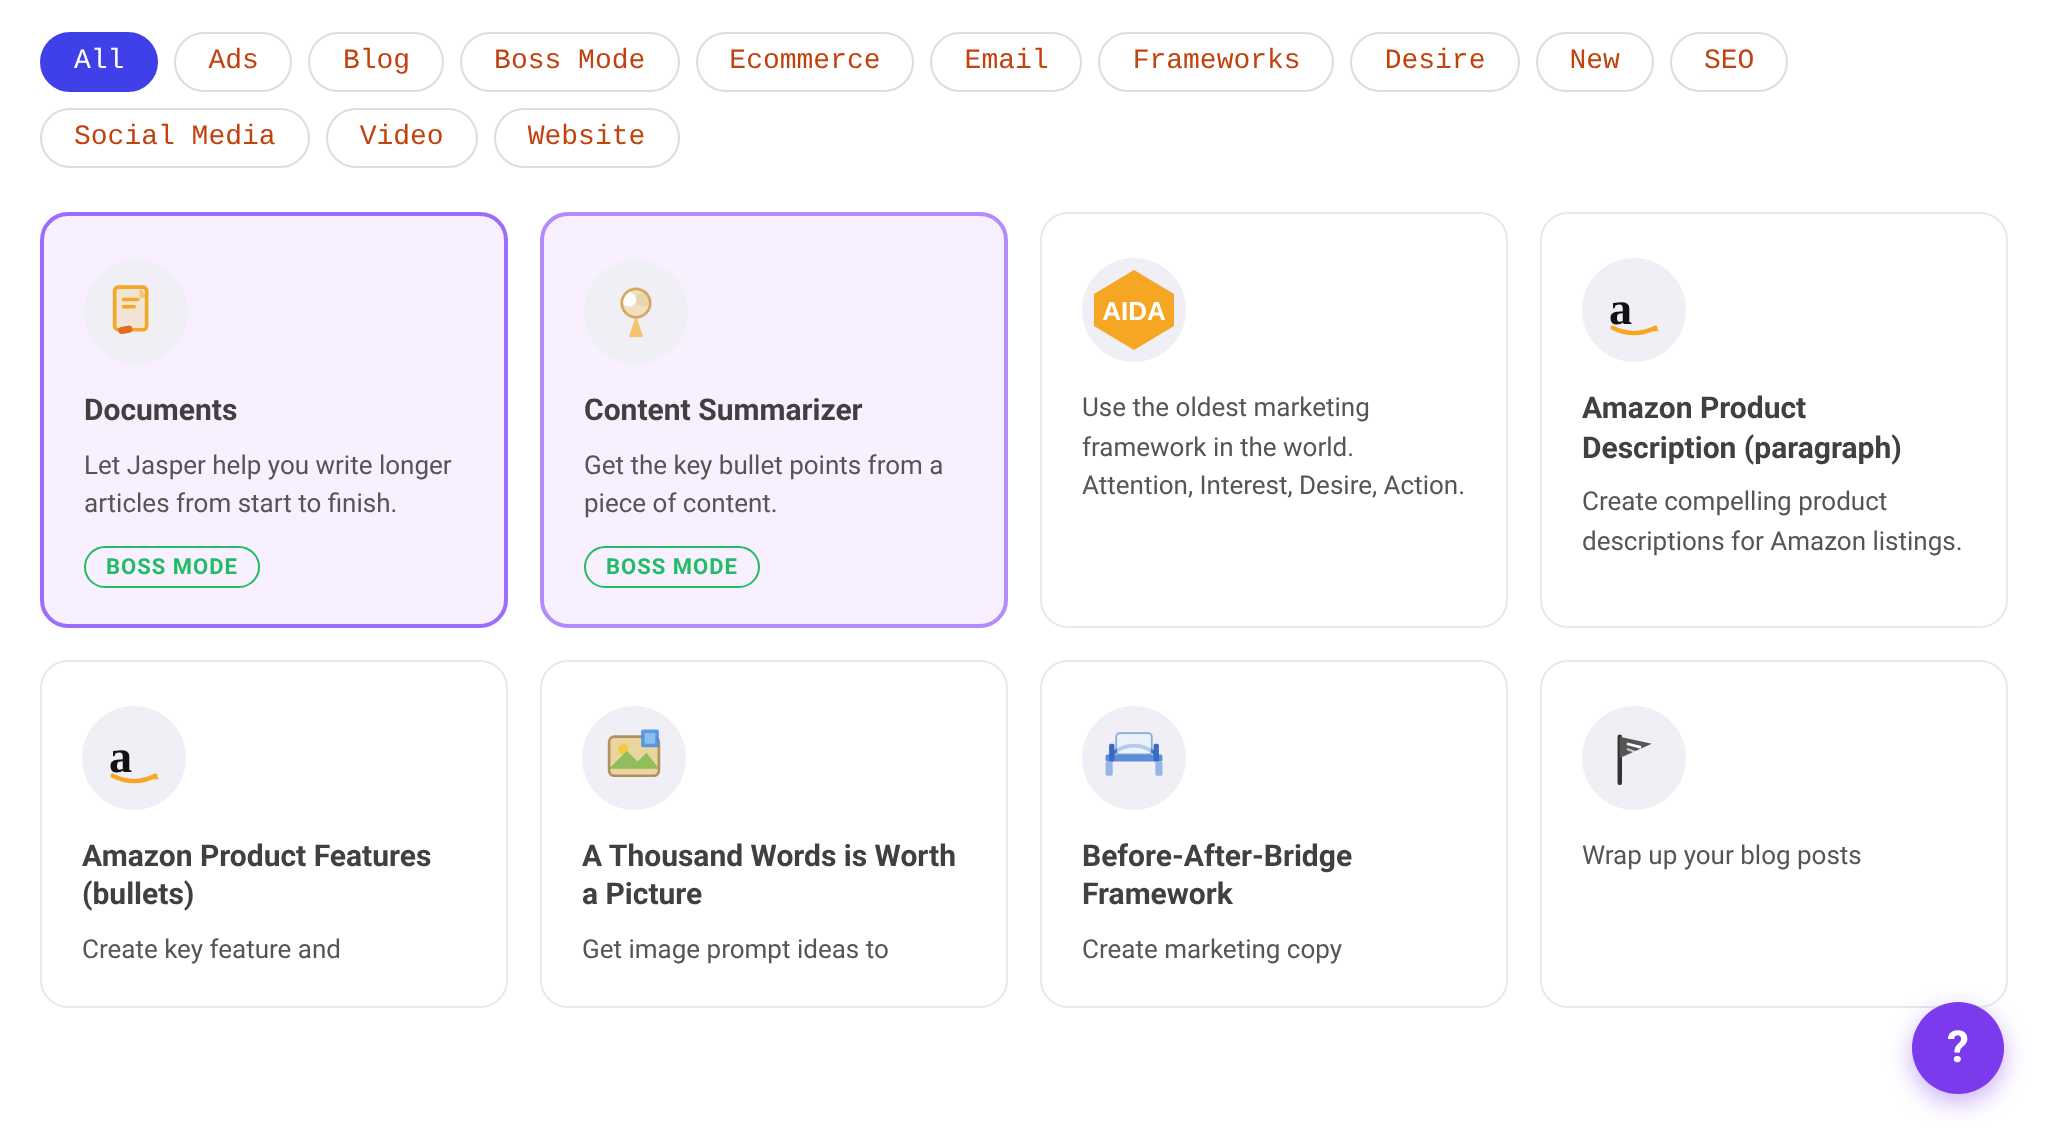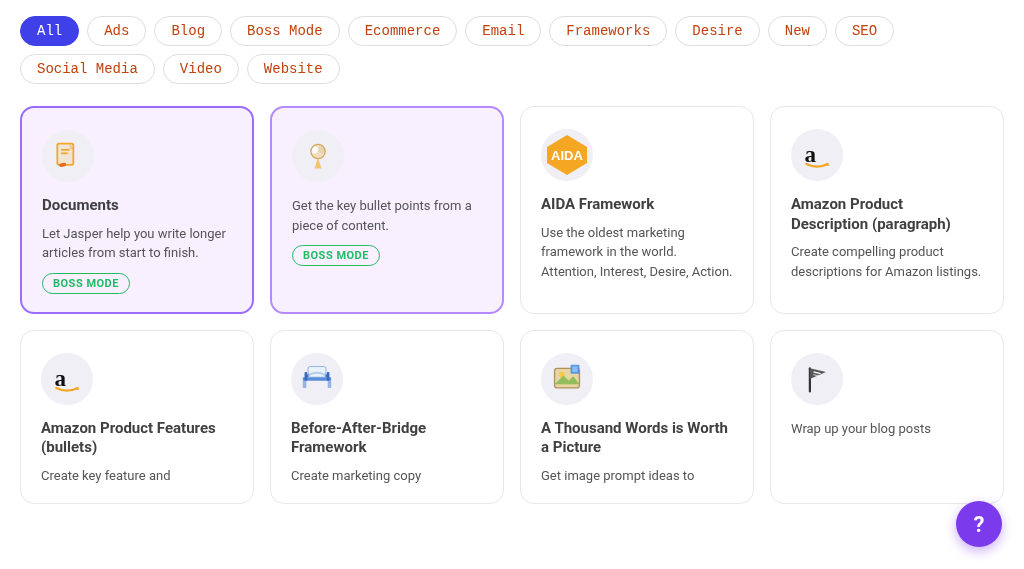--- a/index.html
+++ b/index.html
@@ -168,31 +168,31 @@
     <div class="card purple-border-light">
       <div class="card-icon-wrap">
         <svg class="icon-svg" viewBox="0 0 36 36" fill="none" xmlns="http://www.w3.org/2000/svg">
           <ellipse cx="18" cy="13" rx="8" ry="8" fill="#f0e0c0"></ellipse>
           <ellipse cx="14" cy="11" rx="4" ry="4" fill="#fff"></ellipse>
           <ellipse cx="22" cy="11" rx="4" ry="4" fill="#e8d5b0"></ellipse>
           <polygon points="18,20 14,32 22,32" fill="#f5c36a"></polygon>
           <ellipse cx="18" cy="13" rx="8" ry="8" stroke="#d4a860" stroke-width="1.5" fill="none"></ellipse>
         </svg>
       </div>
+      <div class="card-title">Content Summarizer</div>
       <div class="card-desc">Get the key bullet points from a piece of content.</div>
       <div class="boss-mode-badge">BOSS MODE</div>
     </div>
     <div class="card">
       <div class="card-icon-wrap">
         <svg width="44" height="44" viewBox="0 0 44 44" fill="none" xmlns="http://www.w3.org/2000/svg">
           <polygon points="22,2 42,14 42,30 22,42 2,30 2,14" fill="#f5a623"></polygon>
           <text x="22" y="27" text-anchor="middle" font-size="13" font-weight="900" fill="white" font-family="sans-serif">AIDA</text>
         </svg>
       </div>
-      <div class="card-title">AIDA Framework</div>
       <div class="card-desc">Use the oldest marketing framework in the world. Attention, Interest, Desire, Action.</div>
 
     </div>
     <div class="card">
       <div class="card-icon-wrap">
         <svg class="icon-svg" viewBox="0 0 36 36" fill="none" xmlns="http://www.w3.org/2000/svg">
           <text x="4" y="26" font-size="26" font-weight="900" fill="#111" font-family="serif">a</text>
           <path d="M6 28 Q18 34 30 28" stroke="#f5a623" stroke-width="2.5" fill="none" stroke-linecap="round"></path>
           <polygon points="30,27 32,30 28,30" fill="#f5a623"></polygon>
         </svg>
@@ -204,20 +204,34 @@
     <div class="card">
       <div class="card-icon-wrap">
         <svg class="icon-svg" viewBox="0 0 36 36" fill="none" xmlns="http://www.w3.org/2000/svg">
           <text x="4" y="26" font-size="26" font-weight="900" fill="#111" font-family="serif">a</text>
           <path d="M6 28 Q18 34 30 28" stroke="#f5a623" stroke-width="2.5" fill="none" stroke-linecap="round"></path>
           <polygon points="30,27 32,30 28,30" fill="#f5a623"></polygon>
         </svg>
       </div>
       <div class="card-title">Amazon Product Features (bullets)</div>
       <div class="card-desc">Create key feature and</div>
+
+    </div>
+    <div class="card">
+      <div class="card-icon-wrap">
+        <svg class="icon-svg" viewBox="0 0 36 36" fill="none" xmlns="http://www.w3.org/2000/svg">
+          <rect x="4" y="6" width="28" height="22" rx="3" fill="#e8d5a0" stroke="#b09060" stroke-width="1.5"></rect>
+          <circle cx="12" cy="13" r="3" fill="#f5c842"></circle>
+          <polygon points="4,24 14,14 20,20 25,15 32,24" fill="#7ab648" opacity="0.8"></polygon>
+          <rect x="22" y="2" width="10" height="10" rx="1" fill="#4a90e2" opacity="0.9"></rect>
+          <rect x="24" y="4" width="6" height="6" rx="0.5" fill="#87c0f0"></rect>
+        </svg>
+      </div>
+      <div class="card-title">A Thousand Words is Worth a Picture</div>
+      <div class="card-desc">Get image prompt ideas to</div>
 
     </div>
     <div class="card">
       <div class="card-icon-wrap">
         <svg class="icon-svg" viewBox="0 0 36 36" fill="none" xmlns="http://www.w3.org/2000/svg">
           <rect x="2" y="16" width="32" height="4" rx="1" fill="#5b8dd9"></rect>
           <rect x="4" y="10" width="3" height="10" rx="1" fill="#3a6abf"></rect>
           <rect x="29" y="10" width="3" height="10" rx="1" fill="#3a6abf"></rect>
           <path d="M5 16 Q18 6 31 16" stroke="#3a6abf" stroke-width="2" fill="none"></path>
           <rect x="2" y="20" width="4" height="8" rx="1" fill="#5b8dd9" opacity="0.6"></rect>
@@ -225,34 +239,20 @@
           <rect x="8" y="4" width="20" height="12" rx="2" fill="#e8f4ff" stroke="#5b8dd9" stroke-width="1" opacity="0.7"></rect>
         </svg>
       </div>
       <div class="card-title">Before-After-Bridge Framework</div>
       <div class="card-desc">Create marketing copy</div>
 
     </div>
     <div class="card">
       <div class="card-icon-wrap">
         <svg class="icon-svg" viewBox="0 0 36 36" fill="none" xmlns="http://www.w3.org/2000/svg">
-          <rect x="4" y="6" width="28" height="22" rx="3" fill="#e8d5a0" stroke="#b09060" stroke-width="1.5"></rect>
-          <circle cx="12" cy="13" r="3" fill="#f5c842"></circle>
-          <polygon points="4,24 14,14 20,20 25,15 32,24" fill="#7ab648" opacity="0.8"></polygon>
-          <rect x="22" y="2" width="10" height="10" rx="1" fill="#4a90e2" opacity="0.9"></rect>
-          <rect x="24" y="4" width="6" height="6" rx="0.5" fill="#87c0f0"></rect>
-        </svg>
-      </div>
-      <div class="card-title">A Thousand Words is Worth a Picture</div>
-      <div class="card-desc">Get image prompt ideas to</div>
-
-    </div>
-    <div class="card">
-      <div class="card-icon-wrap">
-        <svg class="icon-svg" viewBox="0 0 36 36" fill="none" xmlns="http://www.w3.org/2000/svg">
           <line x1="10" y1="6" x2="10" y2="32" stroke="#333" stroke-width="2.5" stroke-linecap="round"></line>
           <polygon points="10,6 28,10 10,18" fill="#555"></polygon>
           <line x1="14" y1="10" x2="22" y2="12" stroke="white" stroke-width="1.5"></line>
           <line x1="14" y1="13" x2="20" y2="15" stroke="white" stroke-width="1.2" opacity="0.7"></line>
         </svg>
       </div>
       <div class="card-desc">Wrap up your blog posts</div>
 
     </div>
   </div>

